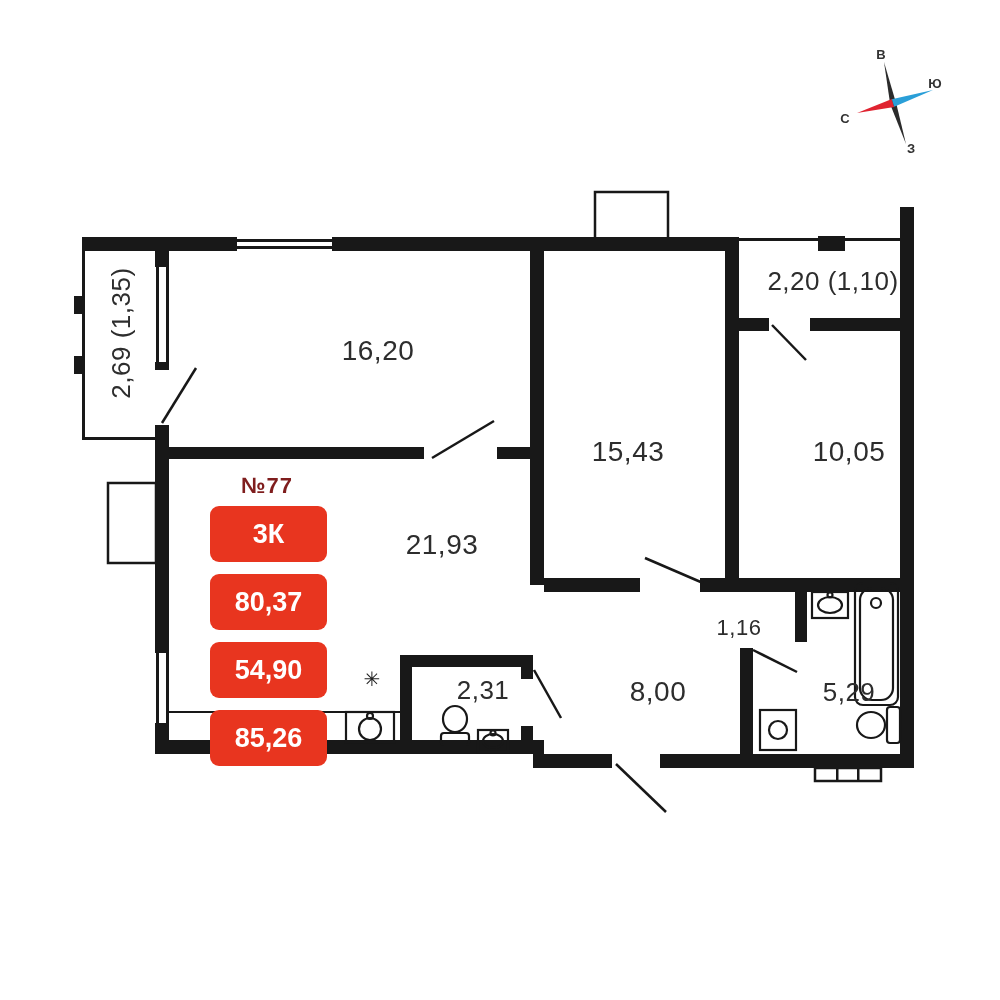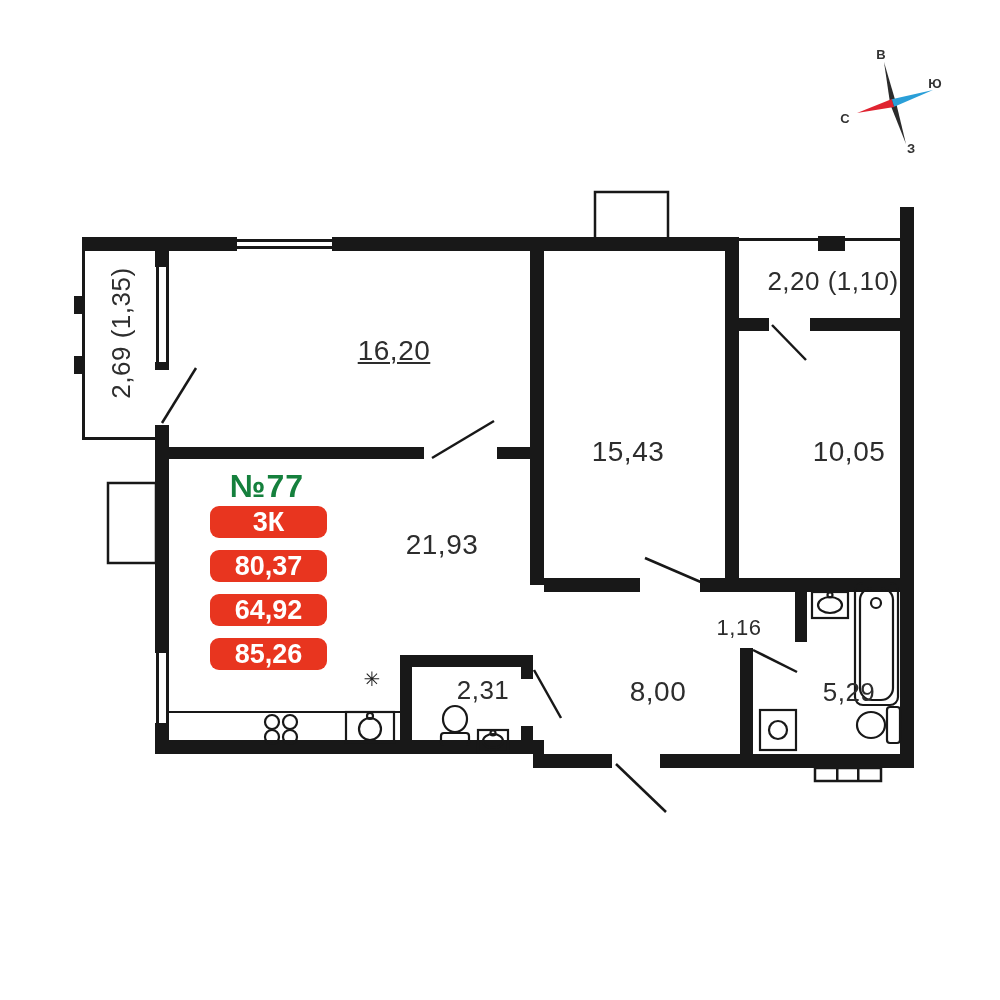--- a/index.html
+++ b/index.html
@@ -11,28 +11,28 @@
   .label{
     position:absolute;transform:translate(-50%,-50%);
     color:#2d2d2d;white-space:nowrap;letter-spacing:0.5px;
   }
   .lbl-28{font-size:28px;}
   .lbl-26{font-size:26px;}
   .lbl-22{font-size:22px;}
   .rot{transform:translate(-50%,-50%) rotate(-90deg);}
   .apt-number{
     position:absolute;transform:translate(-50%,-50%);
-    color:#15803d;font-weight:bold;font-size:32px;letter-spacing:1px;
+    color:#7f1d1d;font-weight:bold;font-size:22px;letter-spacing:1px;
   }
   .badges{
     position:absolute;left:210px;top:506px;width:117px;
     display:flex;flex-direction:column;gap:12px;
   }
   .badge{
-    height:32px;background:#e8351f;border-radius:9px;
+    height:56px;background:#e8351f;border-radius:9px;
     color:#ffffff;font-weight:bold;font-size:27px;
     display:flex;align-items:center;justify-content:center;
   }
   .gas{
     position:absolute;transform:translate(-50%,-50%);
     font-size:20px;color:#222222;
   }
   .compass-letter{
     position:absolute;transform:translate(-50%,-50%);
     font-size:13px;color:#333333;font-weight:bold;
@@ -179,34 +179,34 @@
       <polygon points="857,113 891.9,99.1 894.1,106.9" fill="#e02330"></polygon>
       <polygon points="933,90 894.2,106.8 891.8,99.2" fill="#2a9fd8"></polygon>
     </g>
   </svg>
 
   <div class="compass-letter" style="left:881px;top:54px;">В</div>
   <div class="compass-letter" style="left:935px;top:83px;">Ю</div>
   <div class="compass-letter" style="left:845px;top:118px;">С</div>
   <div class="compass-letter" style="left:911px;top:148px;">З</div>
 
-  <div class="label lbl-28" style="left:394px;top:351px;text-decoration:underline;">16,20</div>
+  <div class="label lbl-28" style="left:378px;top:351px;">16,20</div>
   <div class="label lbl-28" style="left:628px;top:452px;">15,43</div>
   <div class="label lbl-28" style="left:833px;top:452px;margin-left:16px;">10,05</div>
   <div class="label lbl-28" style="left:442px;top:545px;">21,93</div>
   <div class="label lbl-26" style="left:483px;top:690px;">2,31</div>
   <div class="label lbl-28" style="left:658px;top:692px;">8,00</div>
   <div class="label lbl-22" style="left:739px;top:628px;">1,16</div>
   <div class="label lbl-26" style="left:813px;top:692px;margin-left:36px;">5,29</div>
   <div class="label lbl-26" style="left:833px;top:281px;">2,20 (1,10)</div>
   <div class="label lbl-26 rot" style="left:121px;top:333px;">2,69 (1,35)</div>
 
   <div class="gas" style="left:372px;top:679px;">✳</div>
 
   <div class="apt-number" style="left:267px;top:486px;">№77</div>
   <div class="badges">
     <div class="badge">3К</div>
     <div class="badge">80,37</div>
-    <div class="badge">64,92</div>
+    <div class="badge">54,90</div>
     <div class="badge">85,26</div>
   </div>
 
 </div>
 
 </body></html>

